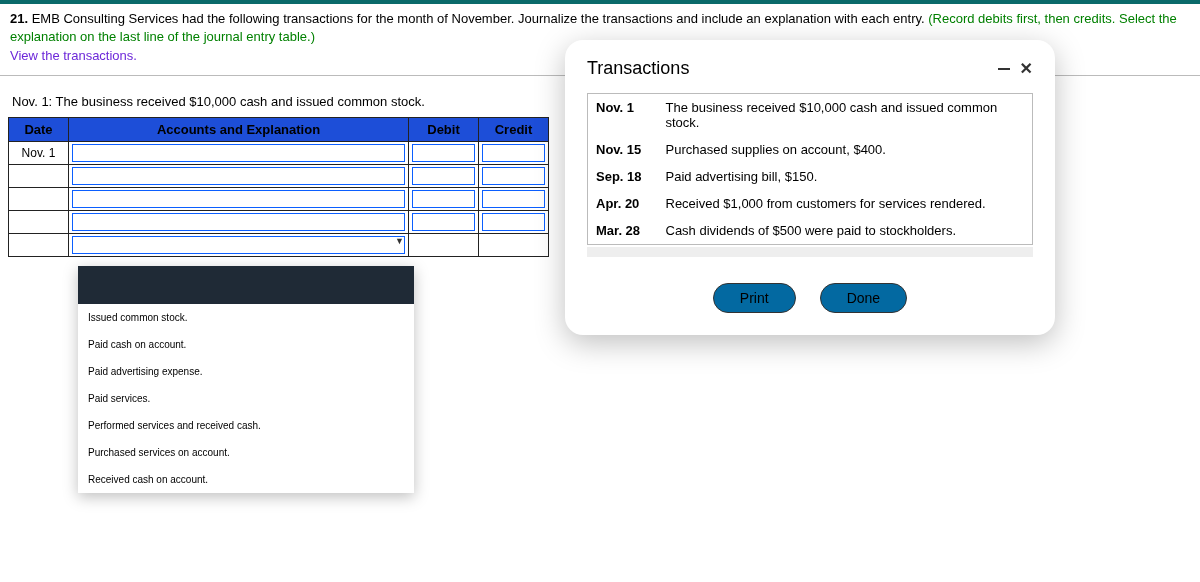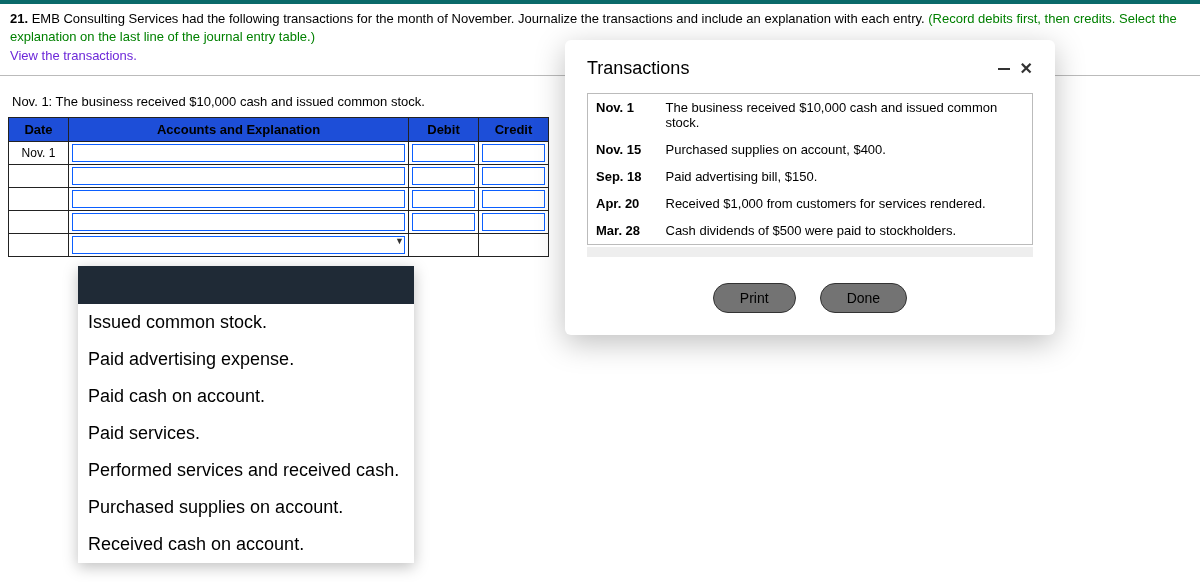--- a/index.html
+++ b/index.html
@@ -93,37 +93,37 @@
     left: 78px;
     top: 266px;
     width: 336px;
     background: #fff;
     box-shadow: 0 4px 14px rgba(0,0,0,0.25);
     border-top: none;
     z-index: 5;
   }
   .dropdown-list .opt {
     padding: 8px 10px;
-    font-size: 18px;
+    font-size: 10px;
     cursor: pointer;
   }
   .dropdown-list .opt.selected {
     background: #1f2a36;
     color: #fff;
     height: 38px;
   }
 
   
   .modal {
     position: absolute;
     left: 565px;
     top: 40px;
     width: 490px;
     background: #fff;
-    border-radius: 6px;
+    border-radius: 18px;
     box-shadow: 0 8px 30px rgba(0,0,0,0.25);
     padding: 18px 22px 22px 22px;
     z-index: 10;
   }
   .modal-head {
     display: flex;
     justify-content: space-between;
     align-items: center;
     margin-bottom: 14px;
   }
@@ -153,21 +153,21 @@
     display: flex;
     justify-content: center;
     gap: 24px;
     margin-top: 26px;
   }
   .pill-btn {
     border: 1px solid #333;
     border-radius: 18px;
     padding: 6px 26px;
     font-size: 14px;
-    background: #737373;
+    background: #0369a1;
     cursor: pointer;
   }
 </style>
 </head>
 <body>
 
 
 
 <div class="topbar"></div>
 
@@ -245,25 +245,25 @@
       <td></td>
       <td></td>
     </tr>
   </tbody>
     </table>
 </div>
 
 <div class="dropdown-list">
   <div class="opt selected"></div>
   <div class="opt">Issued common stock.</div>
+  <div class="opt">Paid cash on account.</div>
   <div class="opt">Paid advertising expense.</div>
-  <div class="opt">Paid cash on account.</div>
   <div class="opt">Paid services.</div>
   <div class="opt">Performed services and received cash.</div>
-  <div class="opt">Purchased supplies on account.</div>
+  <div class="opt">Purchased services on account.</div>
   <div class="opt">Received cash on account.</div>
 </div>
 
 <div class="modal">
   <div class="modal-head">
     <span class="modal-title">Transactions</span>
     <span class="modal-controls">
       <span class="min-icon"></span>
       <span class="close-icon">✕</span>
     </span>

